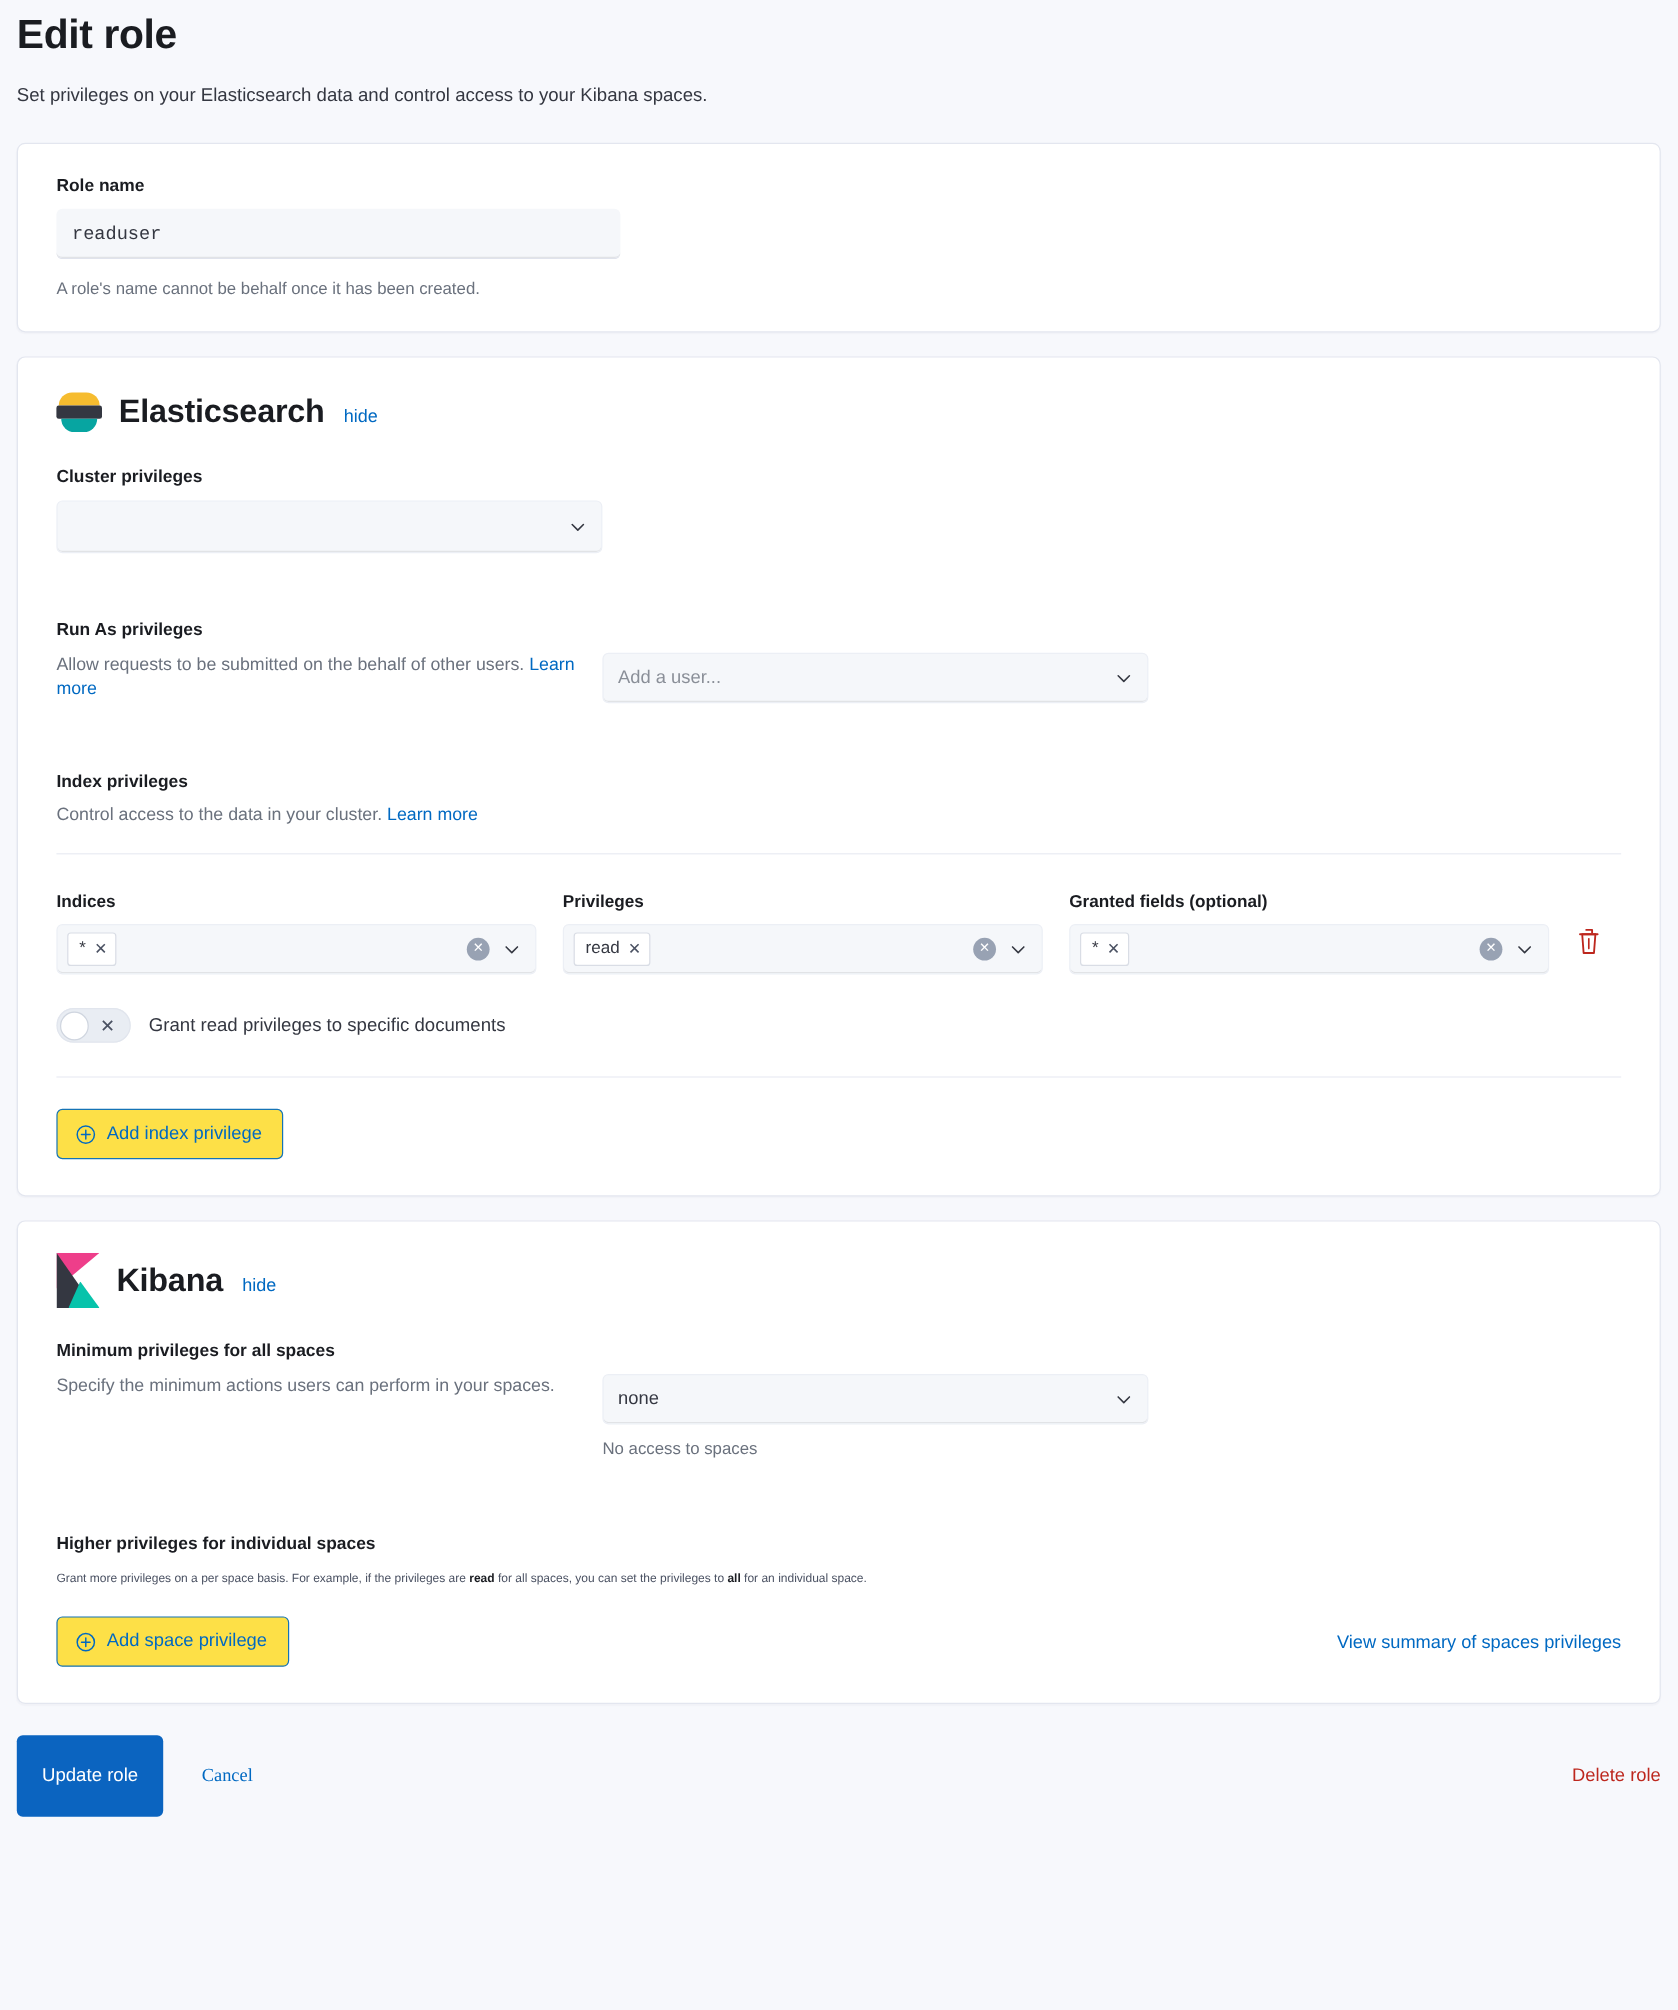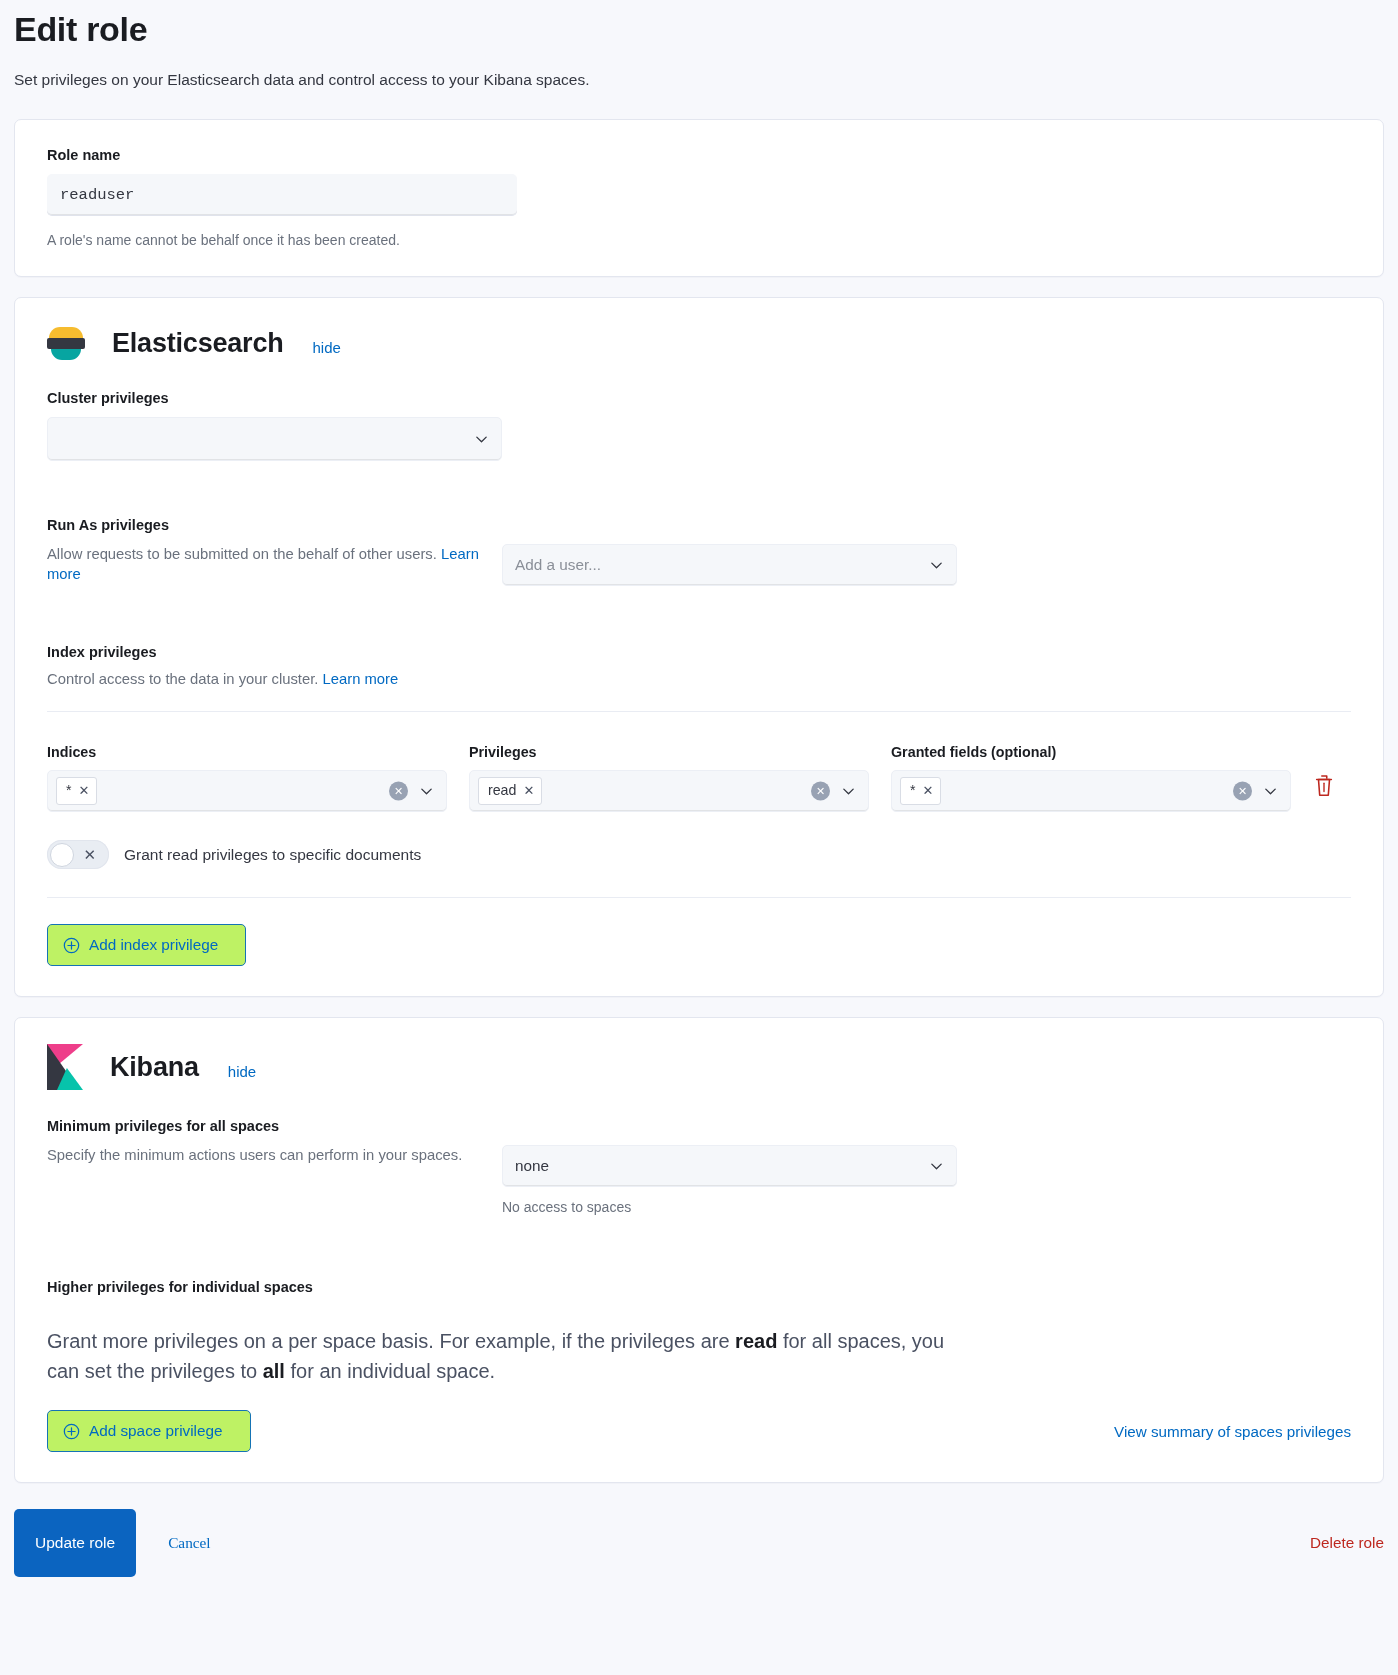--- a/index.html
+++ b/index.html
@@ -63,21 +63,21 @@
   .help-text {
     font-size: 14px;
     color: #6a717d;
     margin-top: 16px;
   }
 
   
   .section-head {
     display: flex;
     align-items: center;
-    gap: 27px;
+    gap: 14px;
     padding: 26px 32px 0 32px;
   }
   .section-title {
     font-size: 27px;
     font-weight: 700;
     color: #1a1c21;
     letter-spacing: -0.2px;
   }
   .hide-link {
     font-size: 15px;
@@ -236,33 +236,33 @@
   }
   .toggle-label { font-size: 15.5px; color: #343741; }
 
   .bottom-rule { border-top: 1px solid #e9ecf3; margin-top: 28px; }
 
   .btn-outline {
     display: inline-flex; align-items: center; gap: 9px;
     border: 1px solid #1573b5;
     border-radius: 5px;
     color: #0069c2;
-    background: #bef264;
+    background: #fde047;
     font-size: 15.3px;
-    padding: 11px 27px 11px 15px;
+    padding: 11px 17px 11px 15px;
     cursor: pointer;
     margin-top: 26px;
     font-family: "Liberation Sans", sans-serif;
   }
   .plus-icon { width: 17px; height: 17px; flex: 0 0 17px; }
 
   .kb-note { font-size: 14px; color: #6a717d; margin-top: 12px; }
 
   .para {
-    font-size: 20px; color: #4a5162; line-height: 1.5; margin-top: 31px;
+    font-size: 10px; color: #4a5162; line-height: 1.5; margin-top: 13px;
     max-width: 930px;
   }
   .para b { color: #1a1c21; font-weight: 700; }
 
   .footer-row {
     display: flex; align-items: center; justify-content: space-between;
     margin-top: 24px;
   }
   .summary-link { font-size: 15.2px; color: #0069c2; cursor: pointer; }
 

